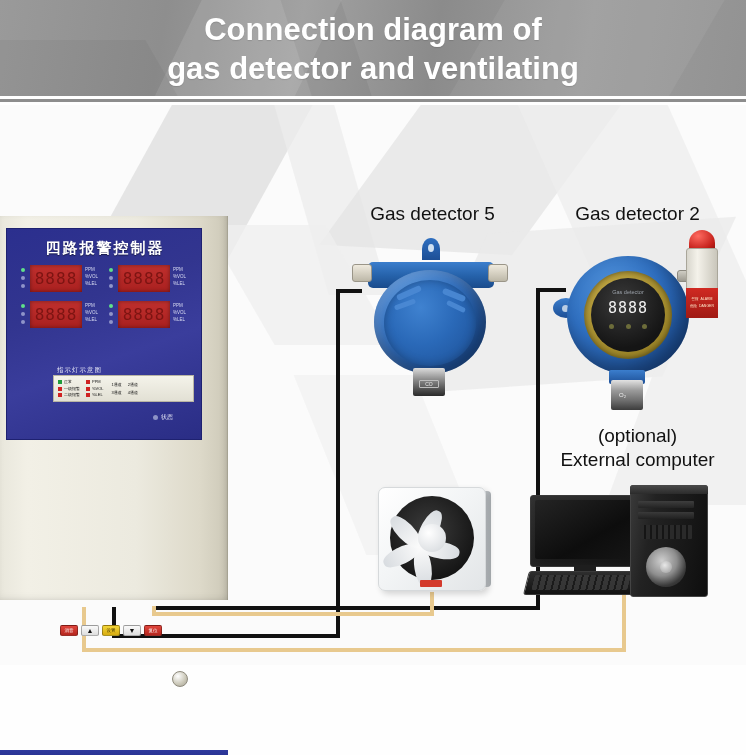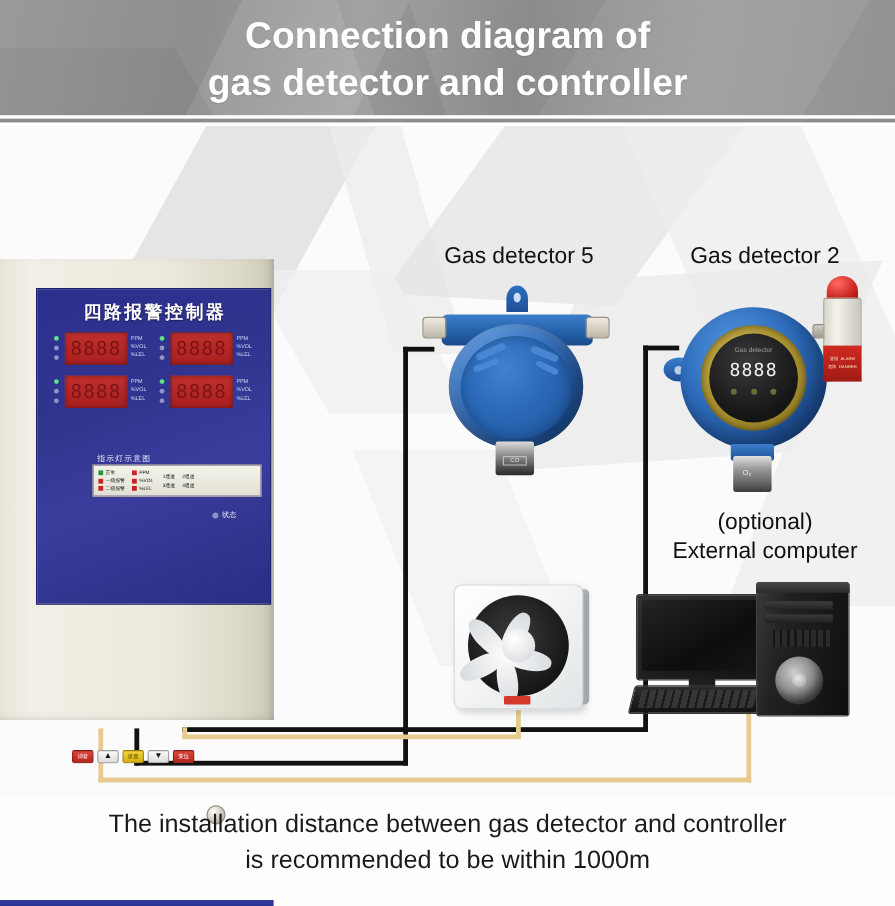--- a/index.html
+++ b/index.html
@@ -47,24 +47,23 @@
   
   .controller { position:absolute; left:0px; top:216px; width:228px; height:384px; z-index:8; }
   .ctrl-body {
     position:absolute; left:0; top:0; width:228px; height:384px;
     background: linear-gradient(90deg,#e9e7dc 0%,#f2f0e6 12%,#eceadf 60%,#ddd9c9 88%,#cdc9b8 100%);
     border-right:1px solid #bcb8a6;
   }
   .ctrl-shadow { position:absolute; left:0; top:0; width:228px; height:384px;
     box-shadow: inset -6px 0 10px -6px rgba(0,0,0,.22), inset 0 -4px 8px -4px rgba(0,0,0,.12);}
   .ctrl-blue {
-    position:absolute; left:6px; top:24px; width:196px; height:264px;
+    position:absolute; left:6px; top:12px; width:196px; height:212px;
     background: linear-gradient(160deg,#2b2f8e 0%,#32358f 35%,#3a3d9c 60%,#2a2d85 100%);
     border:1px solid #1e2170;
-    margin-left:24px;
   }
   .ctrl-cn-title {
     position:absolute; left:0; top:10px; width:196px; text-align:center; color:#ffffff;
     font-size:15px; letter-spacing:2px; font-weight:bold; text-shadow:0 1px 1px rgba(0,0,0,.5);
   }
   .led-grid { position:absolute; left:14px; top:36px; width:172px; height:66px; }
   .led-cell { position:absolute; width:84px; height:30px; }
   .led-dots { position:absolute; left:0; top:3px; width:8px; }
   .led-dot { width:4px; height:4px; border-radius:50%; background:#8f94c9; margin-bottom:4px; }
   .led-dot.g { background:#5fe08a; }
@@ -230,21 +229,21 @@
 
 <div id="stage">
 
   <div class="header">
     <div class="hdr-poly hp1"></div>
     <div class="hdr-poly hp2"></div>
     <div class="hdr-poly hp3"></div>
     <div class="hdr-poly hp4"></div>
     <div class="header-title">
       <div>Connection diagram of</div>
-      <div>gas detector and controller</div>
+      <div>gas detector and ventilating</div>
     </div>
   </div>
   <div class="hdr-rule-a"></div>
   <div class="hdr-rule-b"></div>
   <div class="hdr-rule-c"></div>
 
   <div class="bg">
     <div class="bpoly bg1"></div>
     <div class="bpoly bg2"></div>
     <div class="bpoly bg3"></div>
@@ -479,18 +478,14 @@
     </div>
     <div class="tower"></div>
     <div class="tower-top"></div>
     <div class="tower-bay"></div>
     <div class="tower-bay2"></div>
     <div class="tower-ports"></div>
     <div class="tower-fan"></div>
     <div class="tower-fan-c"></div>
   </div>
 
-  <div class="caption">
-    <div>The installation distance between gas detector and controller</div>
-    <div>is recommended to be within 1000m</div>
-  </div>
 
 </div>
 
 </body></html>

